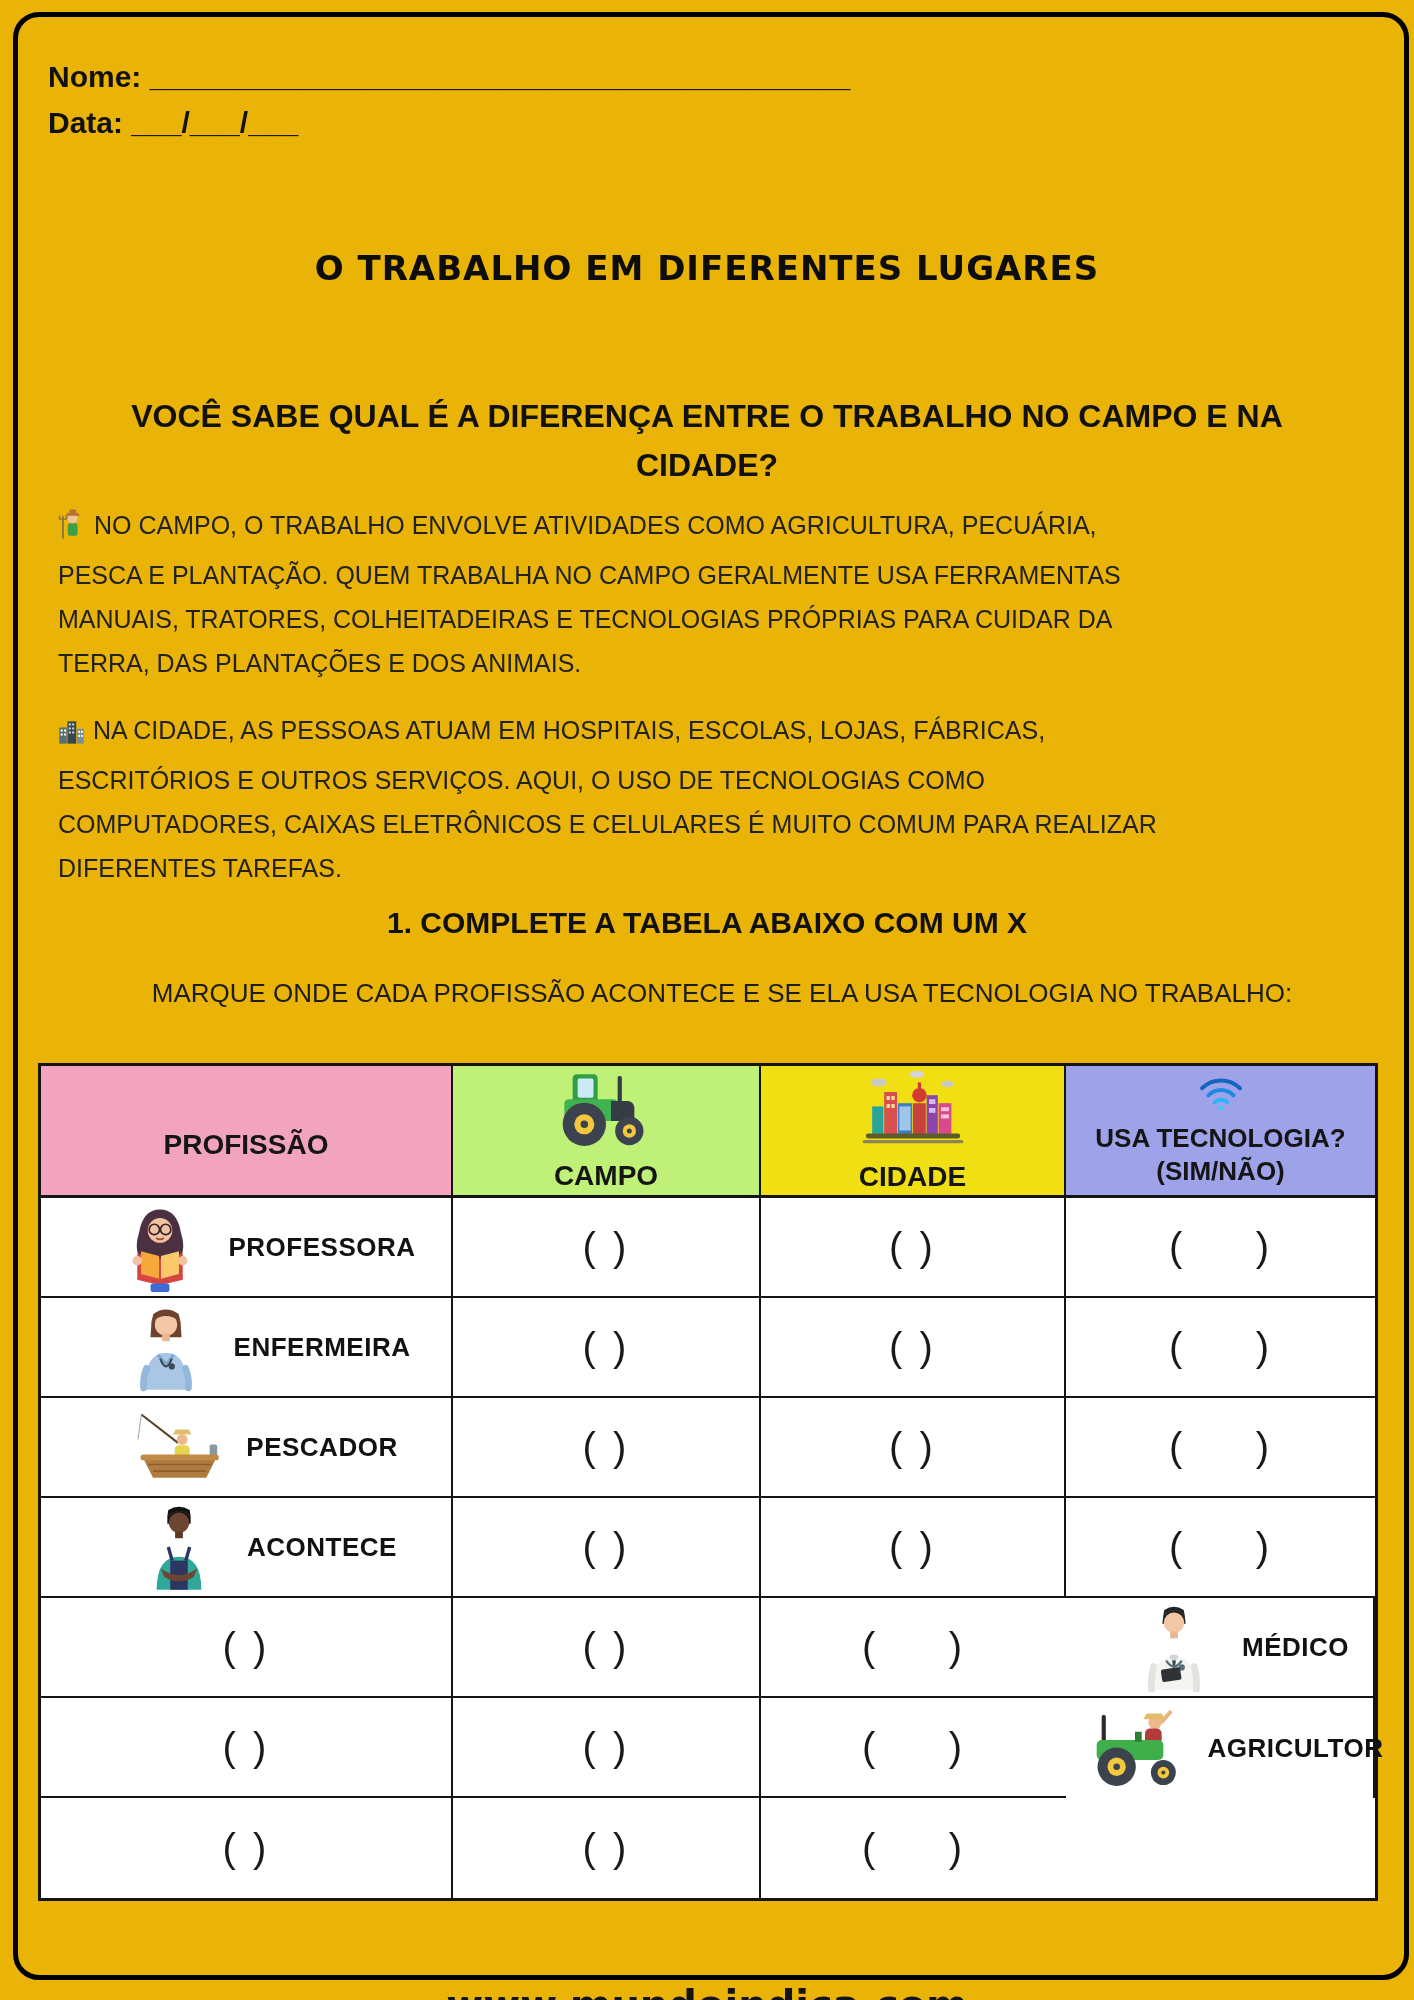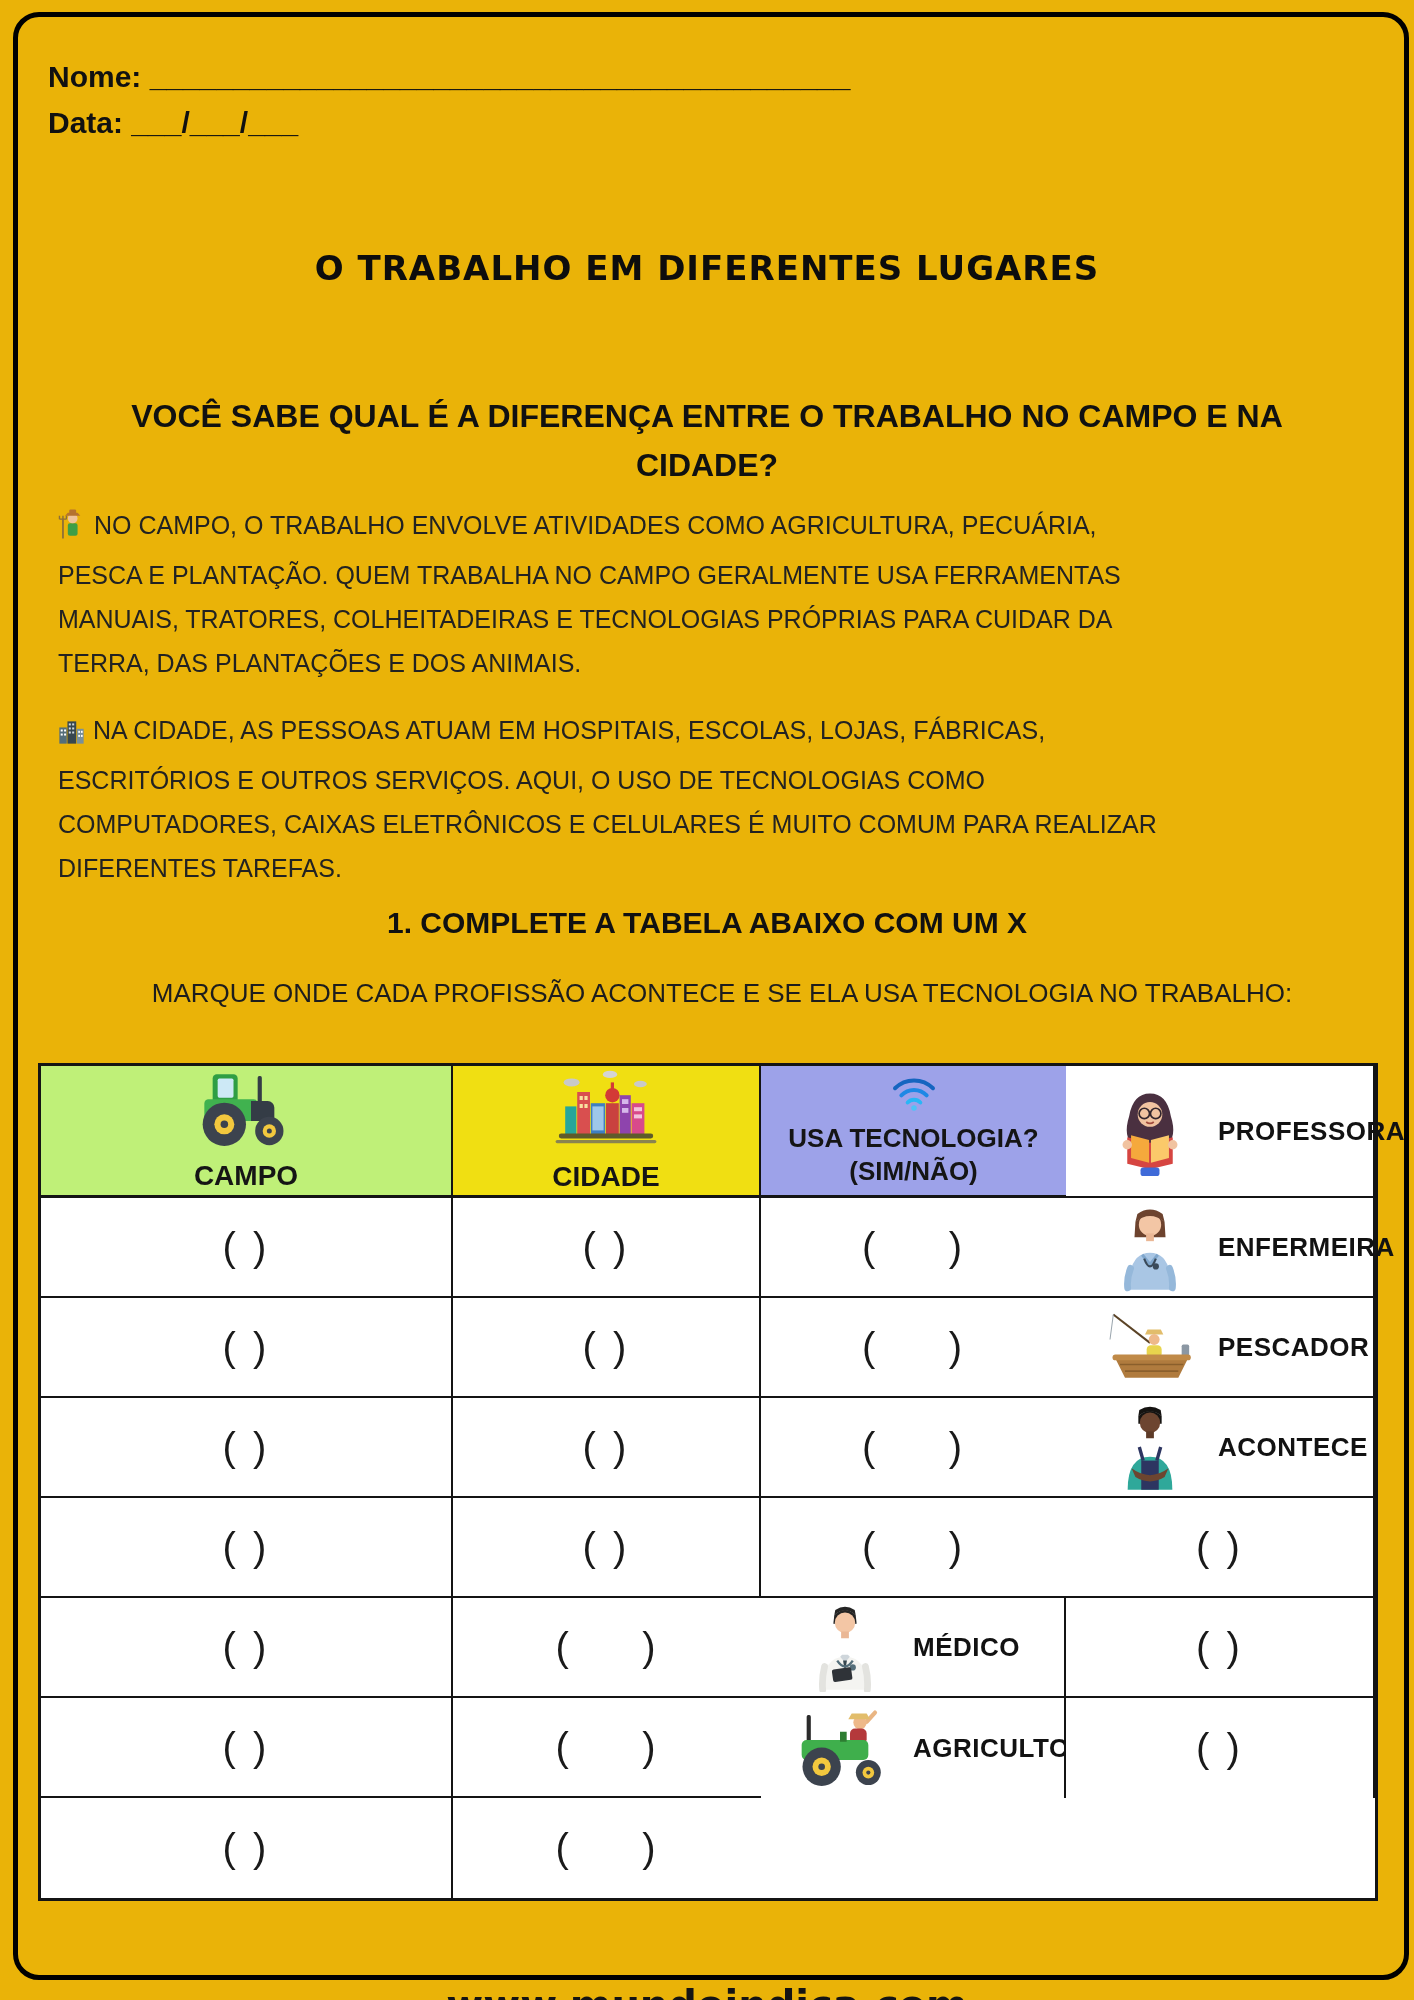--- a/index.html
+++ b/index.html
@@ -38,21 +38,21 @@
   .exercise-instruction{
     left:15px; width:100%; text-align:center; font-size:26px; color:#1d1d1d;
   }
   
   .tbl{
     position:absolute; left:38px; top:1063px; width:1334px;
     display:grid; grid-template-columns:412px 308px 305px 309px;
     grid-template-rows:132px repeat(7,100px);
     border:3px solid #141414; background:#fff;
   }
-  .cell{border-right:2.5px solid #141414; border-bottom:2.5px solid #141414; box-sizing:border-box;}
+  .cell{border-right:2.5px solid #141414; border-bottom:2.5px solid #141414; box-sizing:border-box;justify-content:center;}
   .cell.lastcol{border-right:none;}
   .cell.lastrow{border-bottom:none;}
   .th{
     display:flex; flex-direction:column; align-items:center; justify-content:center;
     gap:2px; border-bottom-width:3px; text-align:center;
   }
   .th-label{font-weight:bold; font-size:28px; color:#151515; white-space:pre-line; line-height:33px;}
   .th.profissao .th-label{padding-top:28px;}
   .prof-cell{display:flex; align-items:center; padding-left:34px; gap:18px; background:#fff;}
   .picon{width:100px; min-width:100px; display:flex; justify-content:center; align-items:center;}
@@ -115,20 +115,23 @@
         </svg></span><span>NA CIDADE, AS PESSOAS ATUAM EM HOSPITAIS, ESCOLAS, LOJAS, FÁBRICAS,
 ESCRITÓRIOS E OUTROS SERVIÇOS. AQUI, O USO DE TECNOLOGIAS COMO
 COMPUTADORES, CAIXAS ELETRÔNICOS E CELULARES É MUITO COMUM PARA REALIZAR
 DIFERENTES TAREFAS.</span></div>
 
   <div class="abs exercise-heading" style="top:906px;">1. COMPLETE A TABELA ABAIXO COM UM X</div>
   <div class="abs exercise-instruction" style="top:978px;">MARQUE ONDE CADA PROFISSÃO ACONTECE E SE ELA USA TECNOLOGIA NO TRABALHO:</div>
 
   <div class="tbl">
 
+    <div class="cell th profissao" style="background-color: rgb(242, 164, 190);">
+        <span class="th-label">PROFISSÃO</span>
+      </div>
 
     <div class="cell th" style="background-color: rgb(191, 240, 120);">
         <span><svg width="100" height="84" viewBox="0 0 120 100">
             <rect x="20" y="6" width="30" height="36" rx="5" fill="#2f9e44"></rect>
             <rect x="26" y="11" width="19" height="23" rx="2" fill="#cde9f6"></rect>
             <rect x="74" y="8" width="5" height="32" rx="2" fill="#343c46"></rect>
             <rect x="10" y="36" width="64" height="26" rx="5" fill="#40b24f"></rect>
             <path d="M66 38 h20 a8 8 0 0 1 8 8 v16 h-28 z" fill="#343c46"></path>
             <circle cx="34" cy="66" r="26" fill="#3c434e"></circle>
             <circle cx="34" cy="66" r="12" fill="#f3c83e"></circle>

